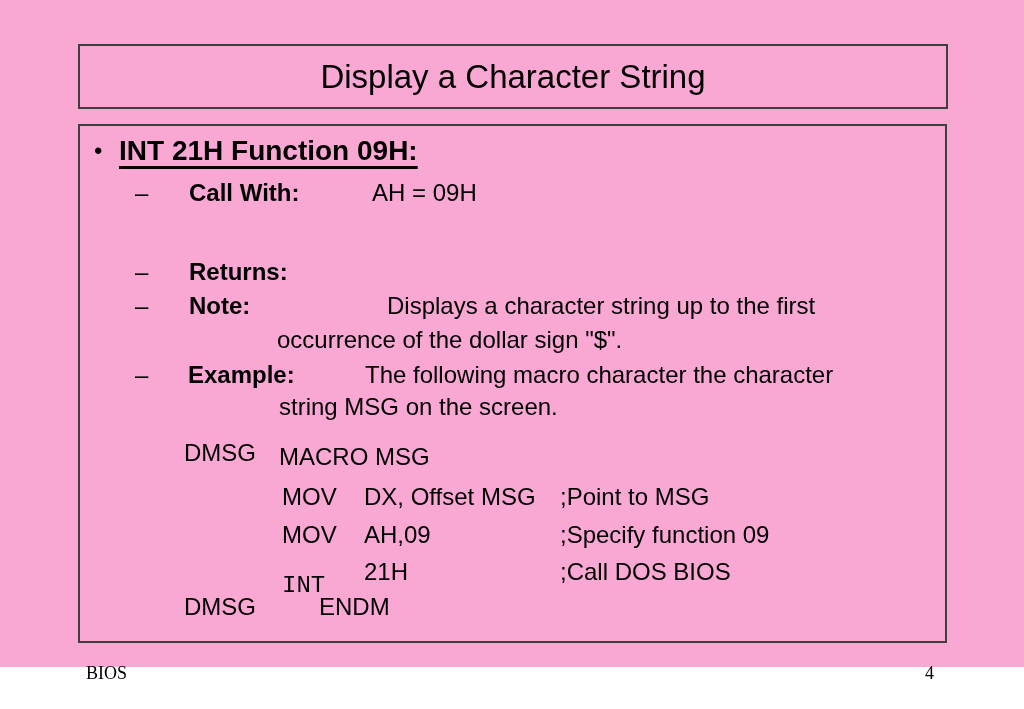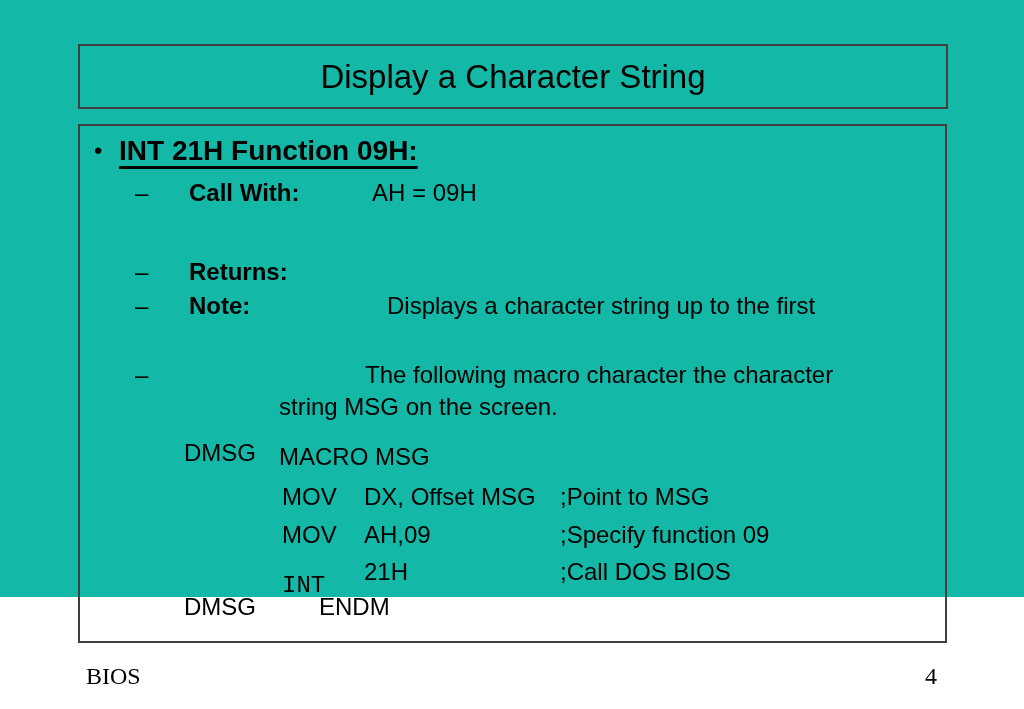--- a/index.html
+++ b/index.html
@@ -8,22 +8,22 @@
     background: #ffffff;
     width: 1024px;
     height: 709px;
     font-family: "Liberation Sans", "DejaVu Sans", sans-serif;
     color: #000000;
     overflow: hidden;
   }
   .slide {
     position: relative;
     width: 1024px;
-    height: 597px;
-    background: #14b8a6;
+    height: 667px;
+    background: #f9a8d4;
   }
   .title-box {
     position: absolute;
     left: 78px;
     top: 44px;
     width: 866px;
     height: 61px;
     border: 2px solid #3f3f3f;
     display: flex;
     align-items: center;
@@ -50,21 +50,21 @@
     font-weight: bold;
     text-decoration: underline;
     text-decoration-thickness: 3px;
     text-underline-offset: 6px;
   }
   .bullet-glyph { font-size: 24px; }
   .dash-glyph { font-size: 24px; }
   .footer-text {
     position: absolute;
     font-family: "Liberation Serif", "DejaVu Serif", serif;
-    font-size: 24px;
+    font-size: 18px;
     white-space: nowrap;
   }
 </style>
 </head>
 <body>
 
 <div class="slide">
 
   <div class="title-box">
     <span class="title-text">Display a Character String</span>
@@ -78,22 +78,24 @@
     <span class="abs dash-glyph" style="left:55px; top:50px;">–</span>
     <span class="abs body-text bold" style="left:109px; top:50px;">Call With:</span>
     <span class="abs body-text" style="left:292px; top:50px;">AH = 09H</span>
 
     <span class="abs dash-glyph" style="left:55px; top:129px;">–</span>
     <span class="abs body-text bold" style="left:109px; top:129px;">Returns:</span>
 
     <span class="abs dash-glyph" style="left:55px; top:163px;">–</span>
     <span class="abs body-text bold" style="left:109px; top:163px;">Note:</span>
     <span class="abs body-text" style="left:307px; top:163px;">Displays a character string up to the first</span>
+    <span class="abs body-text" style="left:197px; top:197px;">occurrence of the dollar sign "$".</span>
 
     <span class="abs dash-glyph" style="left:55px; top:232px;">–</span>
+    <span class="abs body-text bold" style="left:108px; top:232px;">Example:</span>
     <span class="abs body-text" style="left:285px; top:232px;">The following macro character the character</span>
     <span class="abs body-text" style="left:199px; top:264px;">string MSG on the screen.</span>
 
     <span class="abs body-text" style="left:104px; top:310px;">DMSG</span>
     <span class="abs body-text" style="left:199px; top:314px;">MACRO MSG</span>
 
     <span class="abs body-text" style="left:202px; top:354px;">MOV</span>
     <span class="abs body-text" style="left:284px; top:354px;">DX, Offset MSG</span>
     <span class="abs body-text" style="left:480px; top:354px;">;Point to MSG</span>
 

